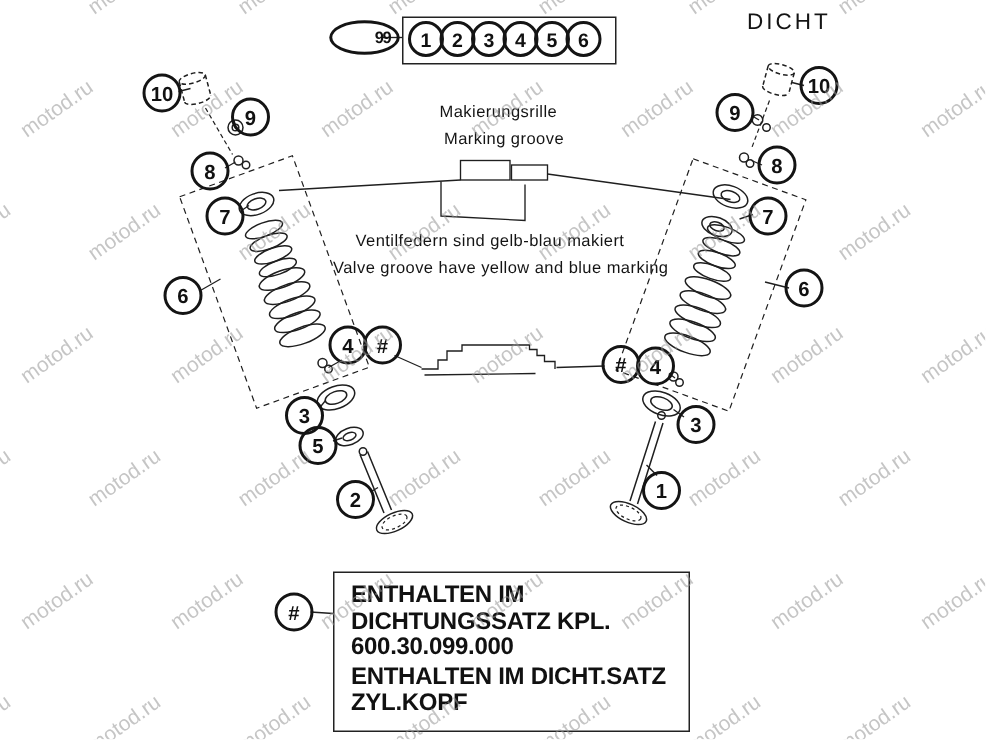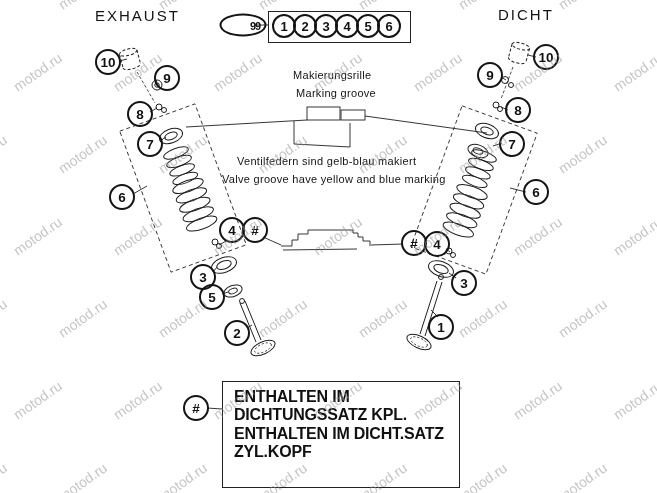--- a/index.html
+++ b/index.html
@@ -173,21 +173,20 @@
       <path d="M502,143 L493,146"></path>
         <path d="M526,192 L510,188"></path>
         <path d="M446,249 L450,252"></path>
       <path d="M456,278 L449,273"></path>
         <path d="M438,317 L431,310"></path>
       <path d="M254,25 L268,25"></path>
       <path d="M207,408 L222,409"></path>
     </g>
   </svg>
 
-  <div class="hdr" style="left:95px;top:7px">EXHAUST</div>
   <div class="hdr" style="left:498px;top:6px">DICHT</div>
 
   <div class="co co-sm" style="left:243px;top:25px">99</div>
   <div class="legend-box"></div>
   <div class="co co-leg" style="left:284px;top:26px">1</div>
   <div class="co co-leg" style="left:305px;top:26px">2</div>
   <div class="co co-leg" style="left:326px;top:26px">3</div>
   <div class="co co-leg" style="left:347px;top:26px">4</div>
   <div class="co co-leg" style="left:368px;top:26px">5</div>
   <div class="co co-leg" style="left:389px;top:26px">6</div>
@@ -214,20 +213,21 @@
   <div class="co" style="left:512px;top:144px">7</div>
   <div class="co" style="left:536px;top:192px">6</div>
   <div class="co" style="left:414px;top:243px">#</div>
   <div class="co" style="left:437px;top:244px">4</div>
   <div class="co" style="left:464px;top:283px">3</div>
   <div class="co" style="left:441px;top:327px">1</div>
 
   <div class="co" style="left:196px;top:408px">#</div>
   <div class="note-box">
     <div>ENTHALTEN IM DICHTUNGSSATZ KPL.</div>
+    <div>600.30.099.000</div>
     <div class="gap">ENTHALTEN IM DICHT.SATZ ZYL.KOPF</div>
 
   </div>
 
   <div class="wm-layer">
       <span class="wm" style="left: -45px; top: -18px;">motod.ru</span>
       <span class="wm" style="left: 55px; top: -18px;">motod.ru</span>
       <span class="wm" style="left: 155px; top: -18px;">motod.ru</span>
       <span class="wm" style="left: 255px; top: -18px;">motod.ru</span>
       <span class="wm" style="left: 355px; top: -18px;">motod.ru</span>

